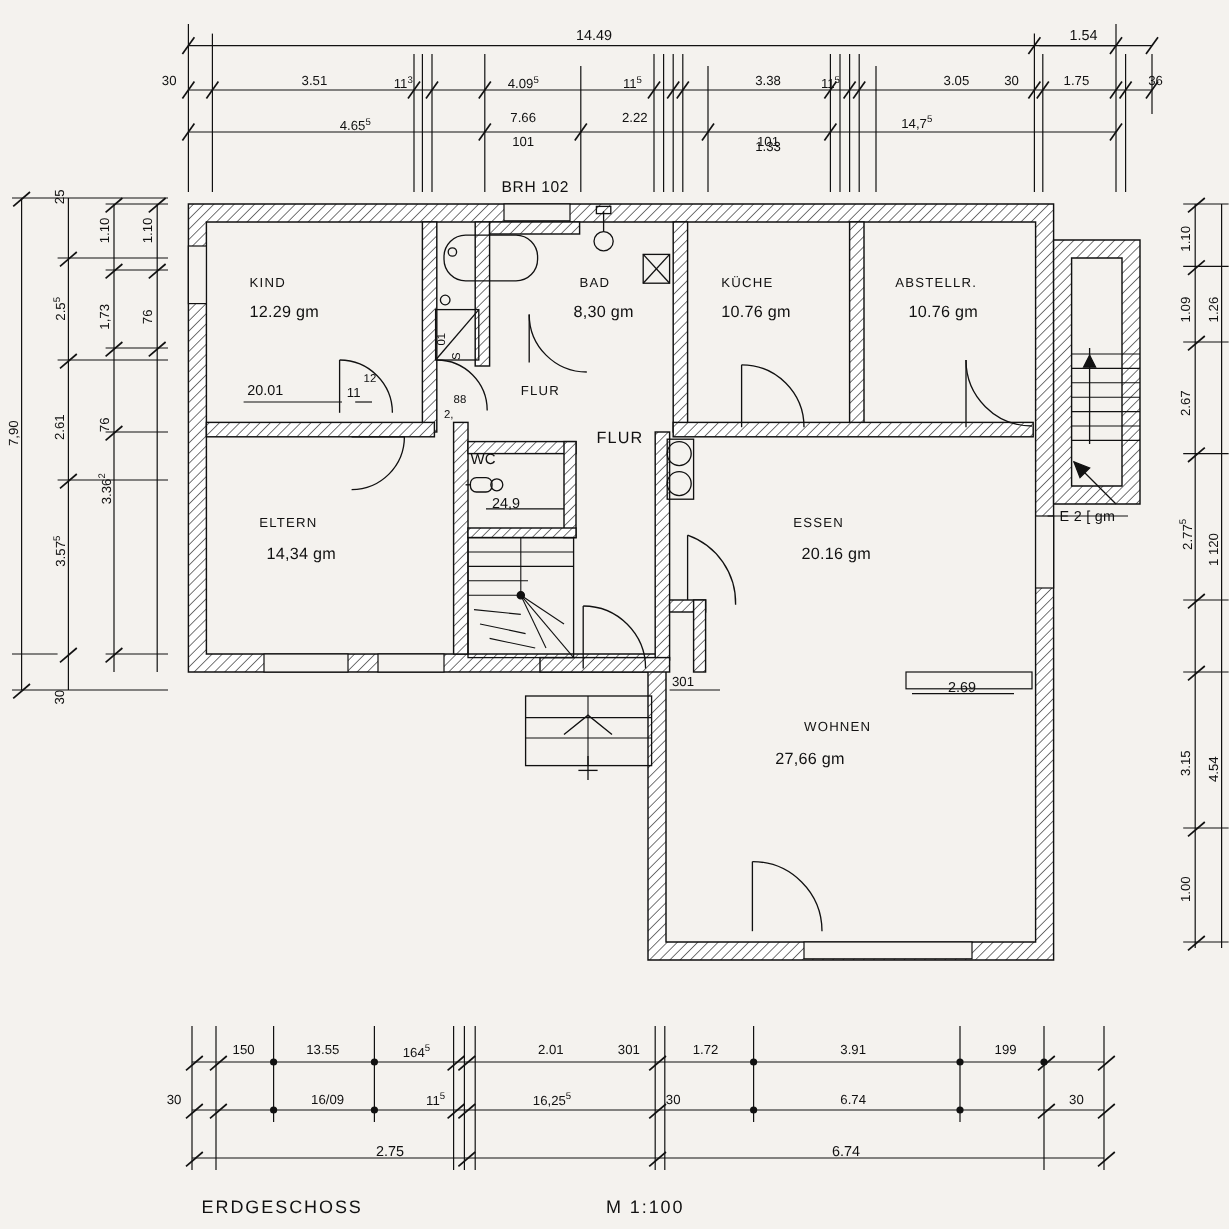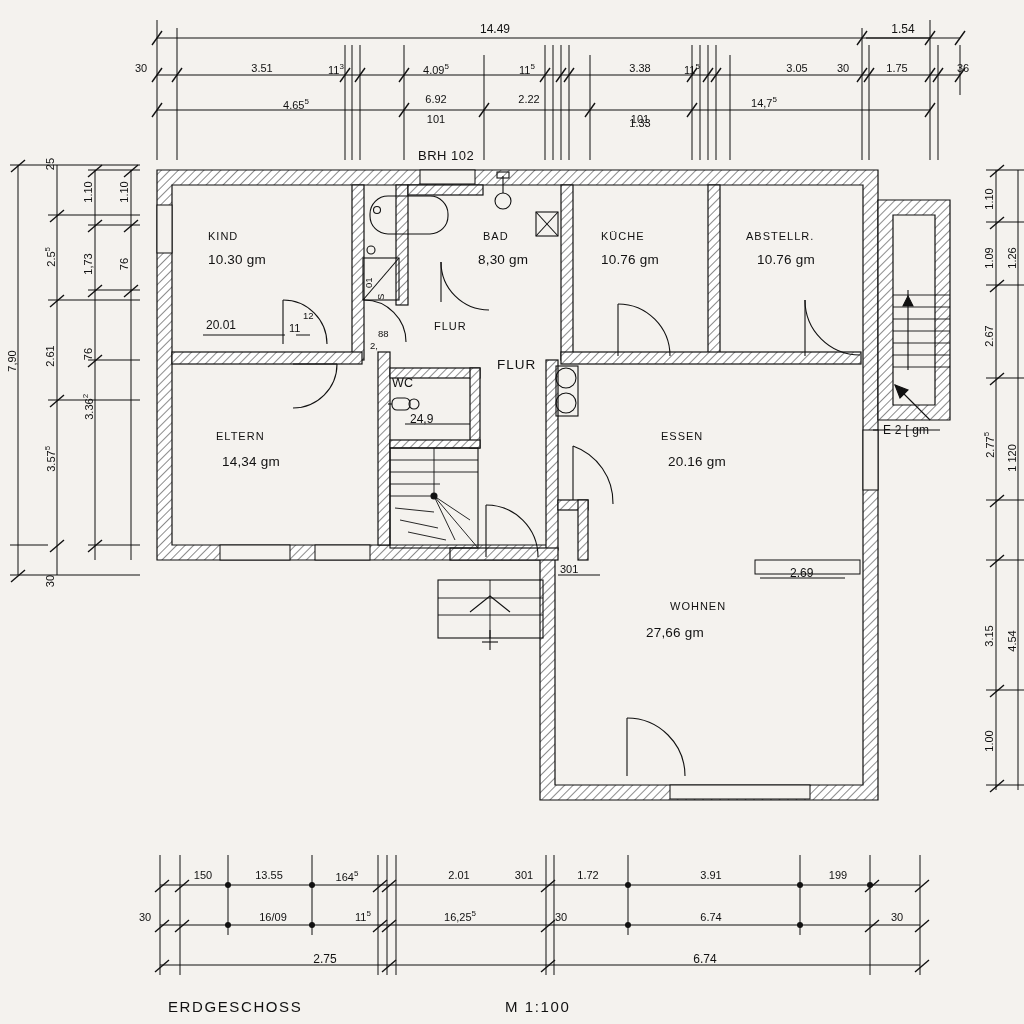--- a/index.html
+++ b/index.html
@@ -343,21 +343,21 @@
       <line x1="203" y1="335" x2="285" y2="335"></line>
       <line x1="296" y1="335" x2="310" y2="335"></line>
       <line x1="558" y1="575" x2="600" y2="575"></line>
       <line x1="760" y1="578" x2="845" y2="578"></line>
       <line x1="405" y1="424" x2="470" y2="424"></line>
       <line x1="873" y1="430" x2="940" y2="430"></line>
     </g>
   </svg>
 
   <div class="lbl room-name" style="left:208px;top:230px">KIND</div>
-  <div class="lbl room-area" style="left:208px;top:252px">10.30 gm</div>
+  <div class="lbl room-area" style="left:208px;top:252px">12.29 gm</div>
 
   <div class="lbl room-name" style="left:483px;top:230px">BAD</div>
   <div class="lbl room-area" style="left:478px;top:252px">8,30 gm</div>
 
   <div class="lbl room-name" style="left:601px;top:230px">KÜCHE</div>
   <div class="lbl room-area" style="left:601px;top:252px">10.76 gm</div>
 
   <div class="lbl room-name" style="left:746px;top:230px">ABSTELLR.</div>
   <div class="lbl room-area" style="left:757px;top:252px">10.76 gm</div>
 
@@ -401,21 +401,21 @@
       <div class="dim sm" style="left: 336px; top: 62px; transform: translateX(-50%);">11<span class="sup">3</span></div>
       <div class="dim sm" style="left: 436px; top: 62px; transform: translateX(-50%);">4.09<span class="sup">5</span></div>
       <div class="dim sm" style="left: 527px; top: 62px; transform: translateX(-50%);">11<span class="sup">5</span></div>
       <div class="dim sm" style="left: 640px; top: 62px; transform: translateX(-50%);">3.38</div>
       <div class="dim sm" style="left: 692px; top: 62px; transform: translateX(-50%);">11<span class="sup">5</span></div>
       <div class="dim sm" style="left: 797px; top: 62px; transform: translateX(-50%);">3.05</div>
       <div class="dim sm" style="left: 843px; top: 62px; transform: translateX(-50%);">30</div>
       <div class="dim sm" style="left: 897px; top: 62px; transform: translateX(-50%);">1.75</div>
       <div class="dim sm" style="left: 963px; top: 62px; transform: translateX(-50%);">36</div>
       <div class="dim sm" style="left: 296px; top: 97px; transform: translateX(-50%);">4.65<span class="sup">5</span></div>
-      <div class="dim sm" style="left: 436px; top: 93px; transform: translateX(-50%);">6.92</div>
+      <div class="dim sm" style="left: 436px; top: 93px; transform: translateX(-50%);">7.66</div>
       <div class="dim sm" style="left: 529px; top: 93px; transform: translateX(-50%);">2.22</div>
       <div class="dim sm" style="left: 640px; top: 93px; transform: translateX(-50%); margin-top: 24px;">1.33</div>
       <div class="dim sm" style="left: 764px; top: 95px; transform: translateX(-50%);">14,7<span class="sup">5</span></div>
       <div class="dim sm" style="left: 436px; top: 113px; transform: translateX(-50%);">101</div>
       <div class="dim sm" style="left: 640px; top: 113px; transform: translateX(-50%);">101</div>
       <div class="dim sm" style="left: 12px; top: 355px; transform: translateX(-50%) rotate(-90deg); transform-origin: center center;">7,90</div>
       <div class="dim sm" style="left: 50px; top: 452px; transform: translateX(-50%) rotate(-90deg); transform-origin: center center;">3.57<span class="sup">5</span></div>
       <div class="dim sm" style="left: 50px; top: 350px; transform: translateX(-50%) rotate(-90deg); transform-origin: center center;">2.61</div>
       <div class="dim sm" style="left: 50px; top: 250px; transform: translateX(-50%) rotate(-90deg); transform-origin: center center;">2.5<span class="sup">5</span></div>
       <div class="dim sm" style="left: 50px; top: 158px; transform: translateX(-50%) rotate(-90deg); transform-origin: center center;">25</div>

